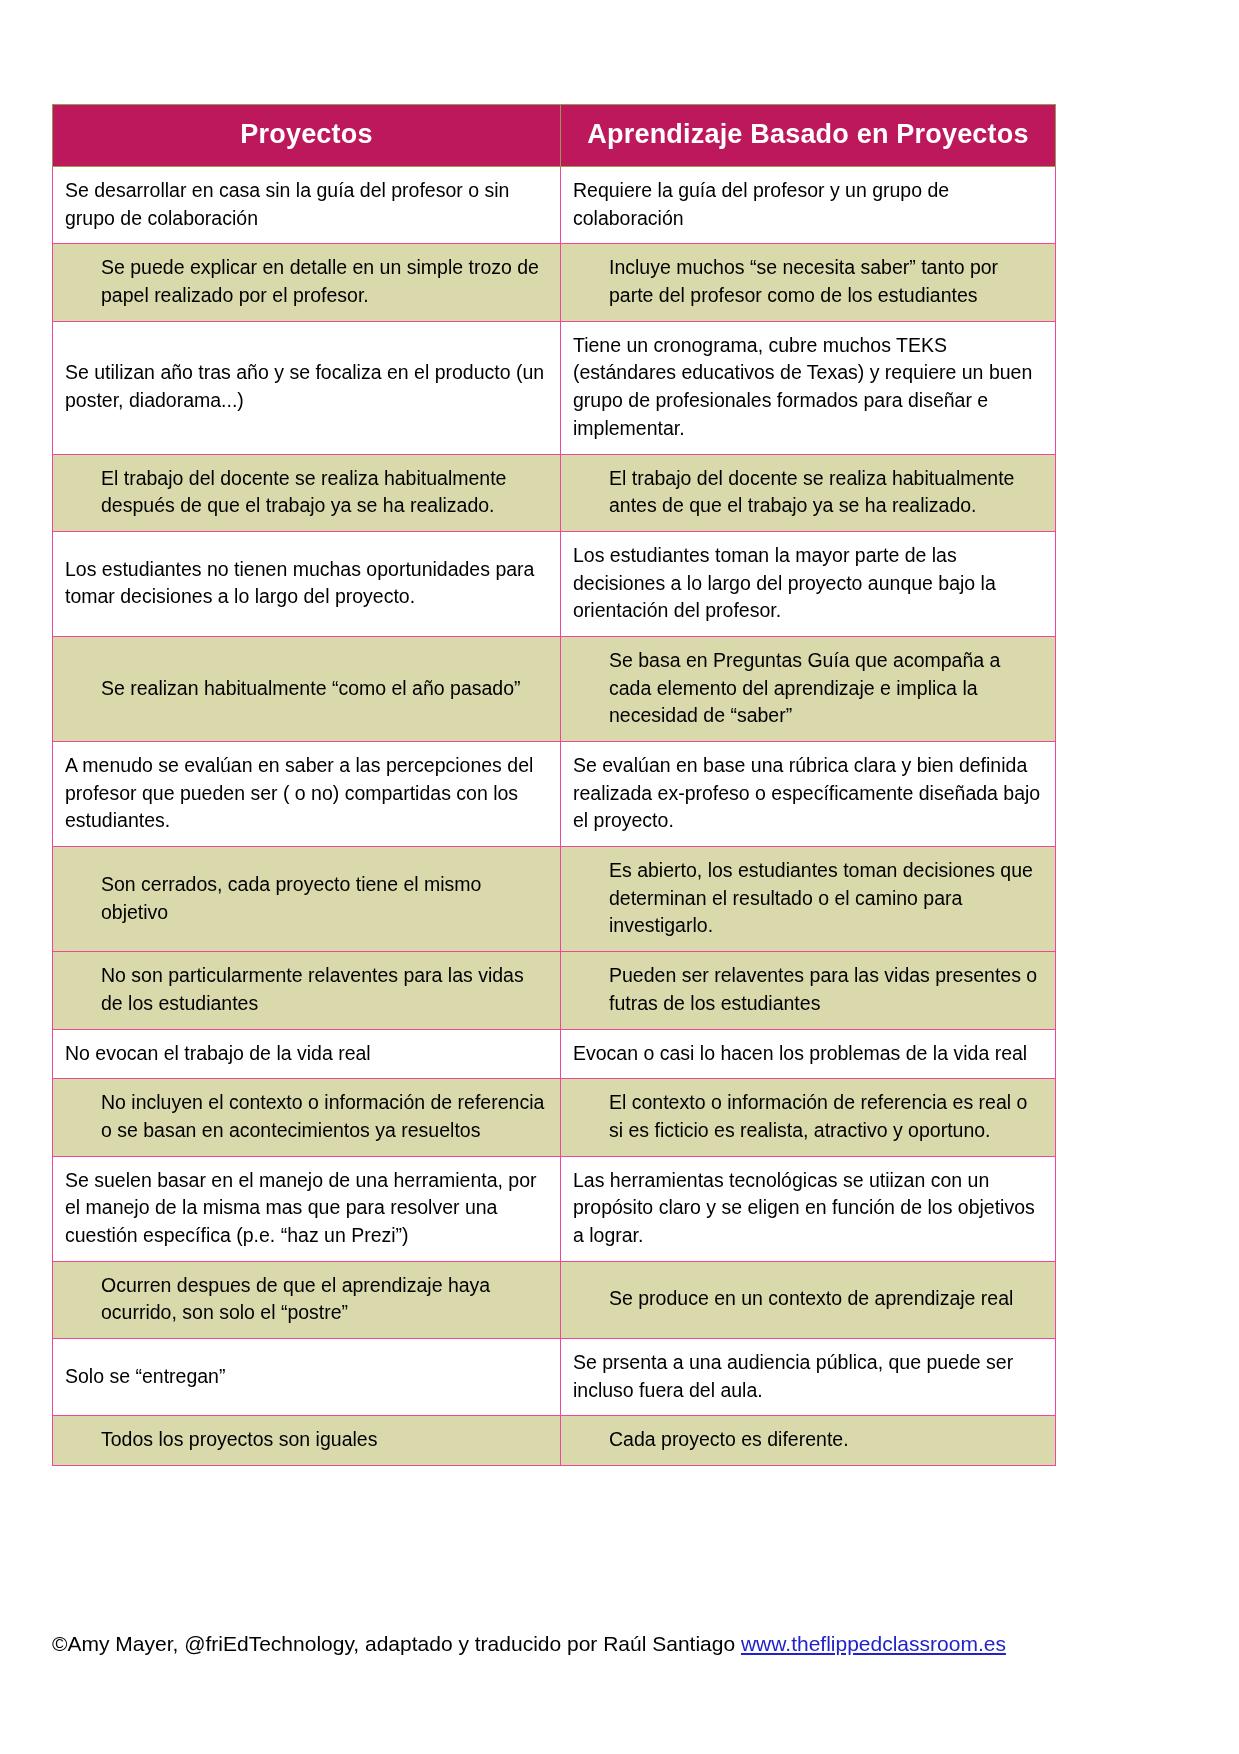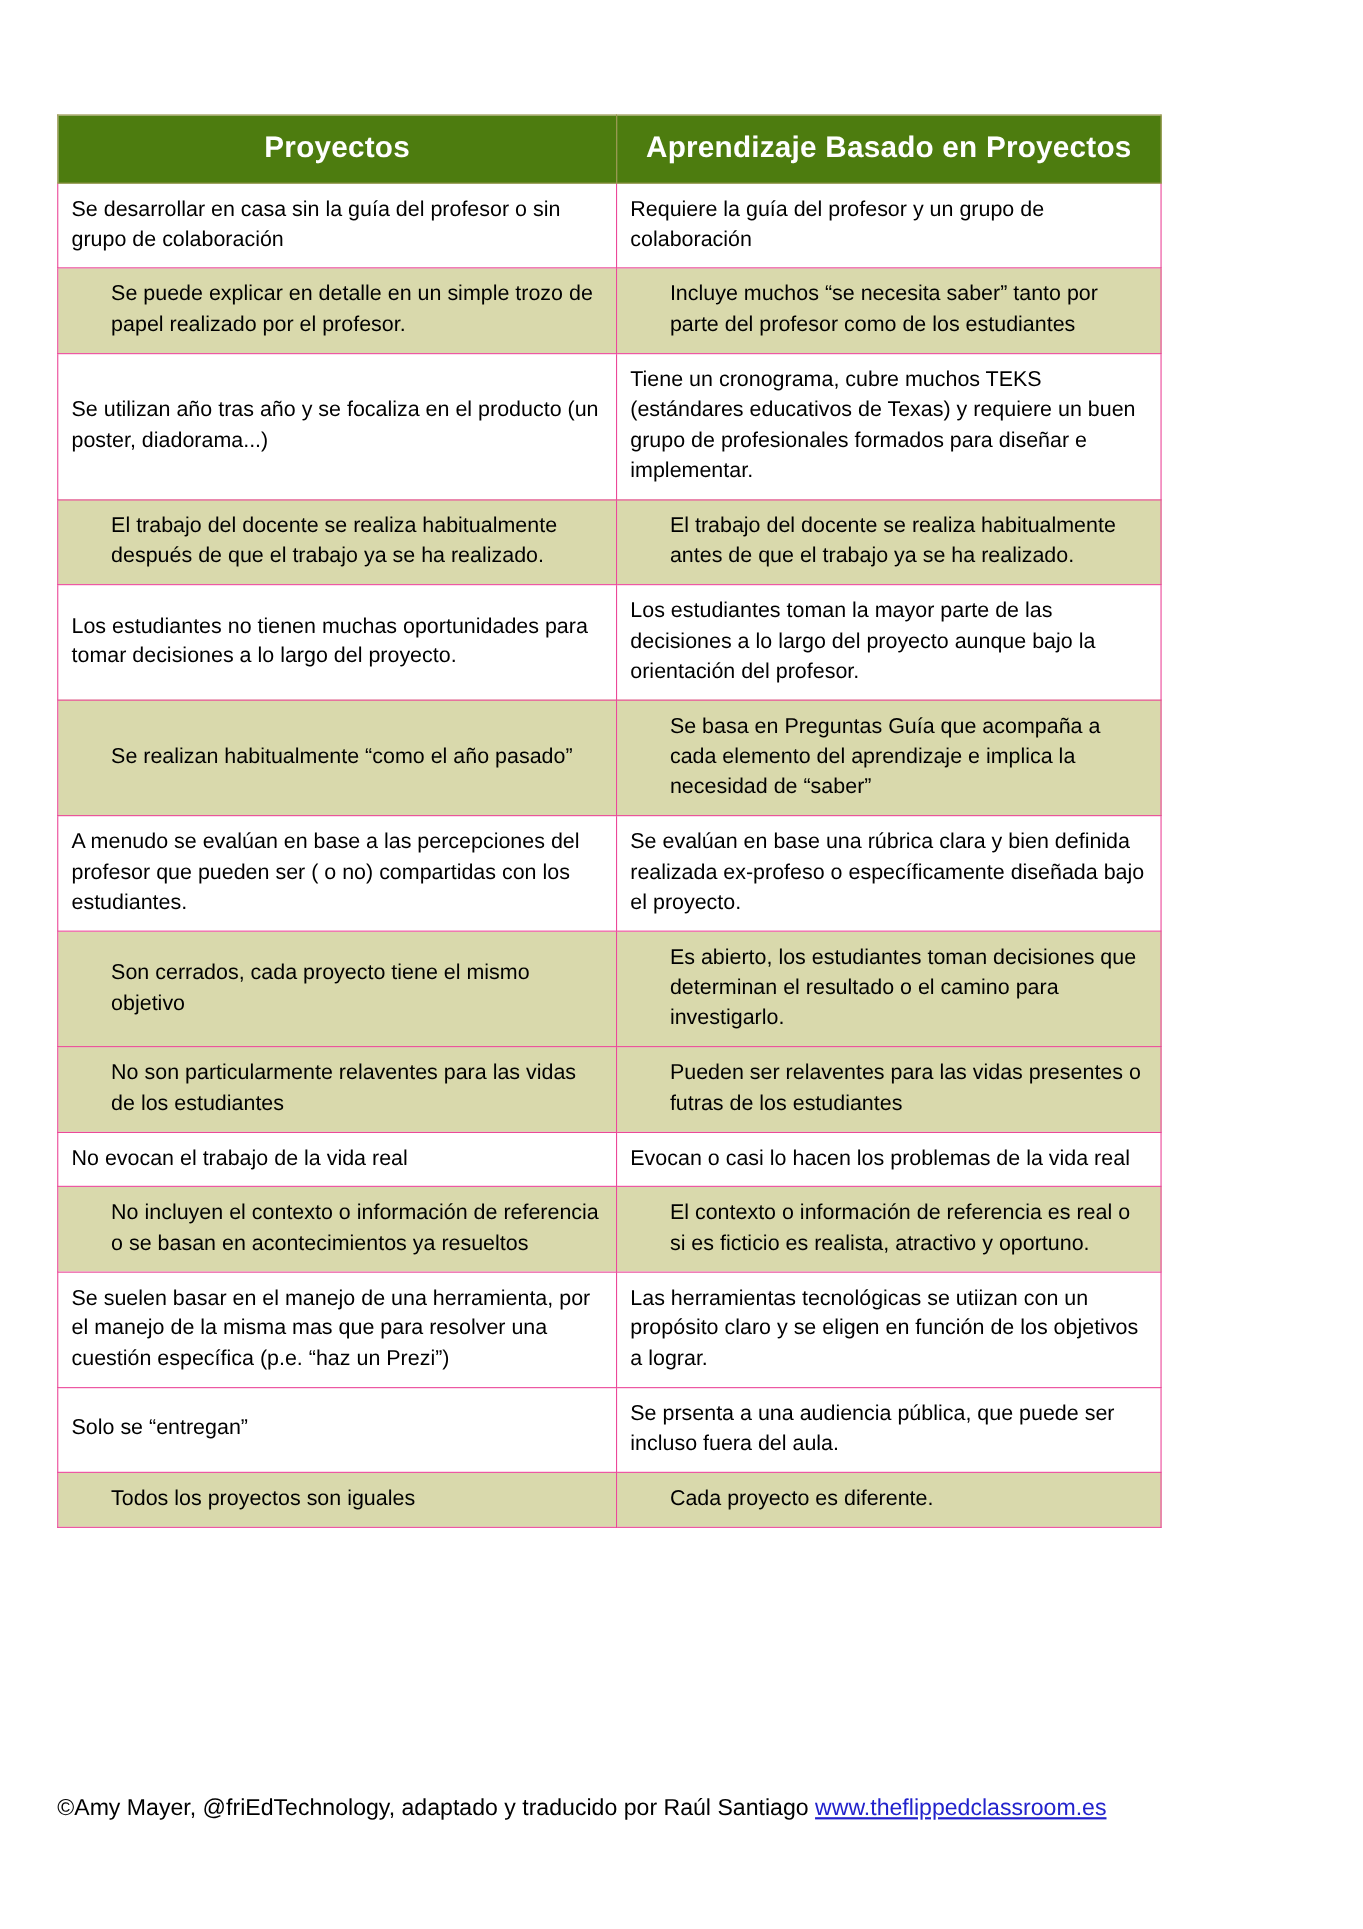--- a/index.html
+++ b/index.html
@@ -30,21 +30,21 @@
   }
   table.comparison {
     border-collapse: collapse;
     width: 1003px;
     table-layout: fixed;
   }
   table.comparison col.c1 { width: 508px; }
   table.comparison col.c2 { width: 495px; }
 
   table.comparison th {
-    background: #4d7c0f;
+    background: #be185d;
     color: #ffffff;
     font-size: 27px;
     font-weight: bold;
     text-align: center;
     padding: 14px 10px 16px 10px;
     border: 1px solid #9a9750;
     letter-spacing: 0.2px;
     margin-left: 24px;
   }
   table.comparison td {
@@ -110,21 +110,21 @@
           </tr>
           <tr>
             <td>Los estudiantes no tienen muchas oportunidades para tomar decisiones a lo largo del proyecto.</td>
             <td>Los estudiantes toman  la mayor parte de las decisiones a lo largo del proyecto aunque bajo la orientación del profesor.</td>
           </tr>
           <tr class="shaded">
             <td>Se realizan habitualmente “como el año pasado”</td>
             <td>Se basa en Preguntas Guía que acompaña a cada elemento del aprendizaje e implica la necesidad de “saber”</td>
           </tr>
           <tr>
-            <td>A menudo se evalúan en base a las percepciones del profesor que pueden ser ( o no) compartidas con los estudiantes.</td>
+            <td>A menudo se evalúan en saber a las percepciones del profesor que pueden ser ( o no) compartidas con los estudiantes.</td>
             <td>Se evalúan en base una rúbrica clara y bien definida realizada ex-profeso o específicamente diseñada bajo el proyecto.</td>
           </tr>
           <tr class="shaded">
             <td>Son cerrados, cada proyecto tiene el mismo objetivo</td>
             <td>Es abierto, los estudiantes toman decisiones que determinan el resultado o el camino para investigarlo.</td>
           </tr>
           <tr class="shaded">
             <td>No son particularmente relaventes para las vidas de los estudiantes</td>
             <td>Pueden ser relaventes para las vidas presentes o futras de los estudiantes</td>
           </tr>
@@ -133,20 +133,24 @@
             <td>Evocan o casi lo hacen los problemas de la vida real</td>
           </tr>
           <tr class="shaded">
             <td>No incluyen el contexto o información de referencia o se basan en acontecimientos ya resueltos</td>
             <td>El contexto o información de referencia es real o si es ficticio es realista, atractivo y oportuno.</td>
           </tr>
           <tr>
             <td>Se suelen basar en el manejo de una herramienta, por el manejo de la misma mas que para resolver una cuestión específica (p.e. “haz un Prezi”)</td>
             <td>Las herramientas tecnológicas se utiizan con un propósito claro y se eligen en función de los objetivos a lograr.</td>
           </tr>
+          <tr class="shaded">
+            <td>Ocurren despues de que el aprendizaje haya ocurrido, son solo el “postre”</td>
+            <td>Se produce en un contexto de aprendizaje real</td>
+          </tr>
           <tr>
             <td>Solo se “entregan”</td>
             <td>Se prsenta a una audiencia pública, que puede ser incluso fuera del aula.</td>
           </tr>
           <tr class="shaded">
             <td>Todos los proyectos son iguales</td>
             <td>Cada proyecto es diferente.</td>
           </tr>
         </tbody>
     </table>

